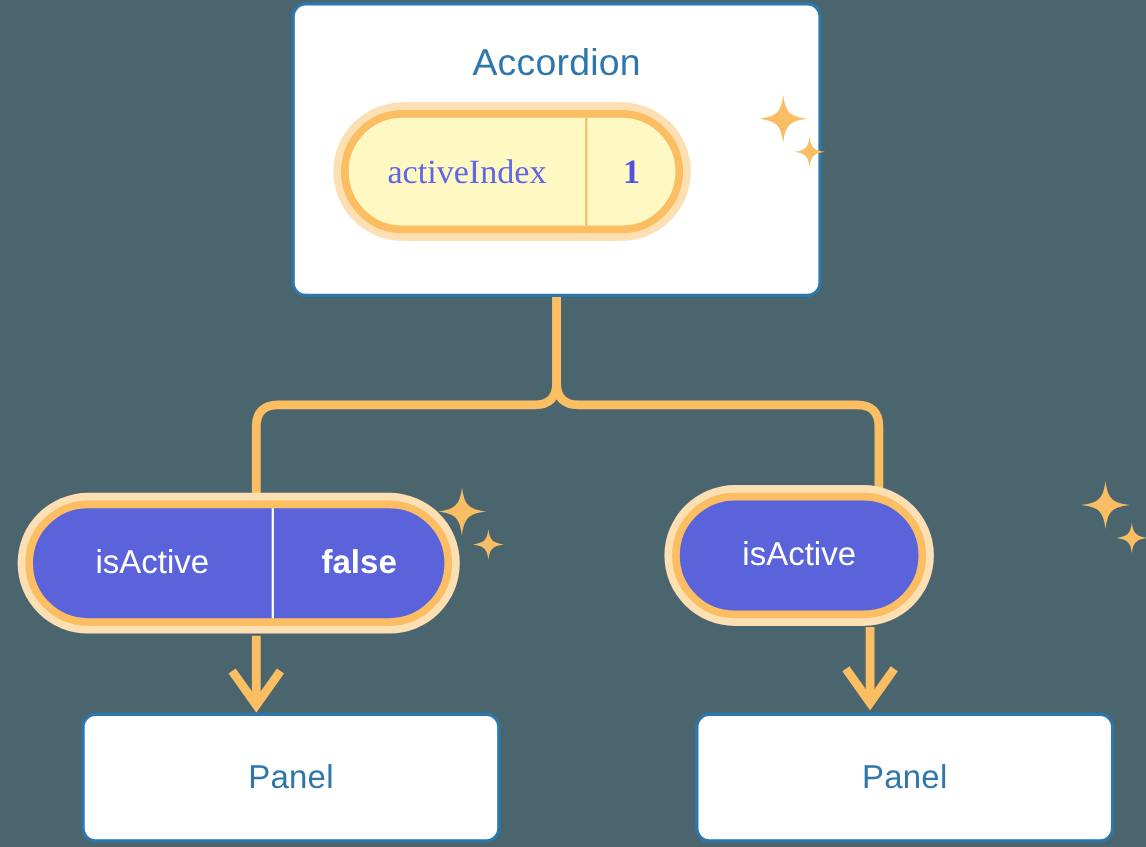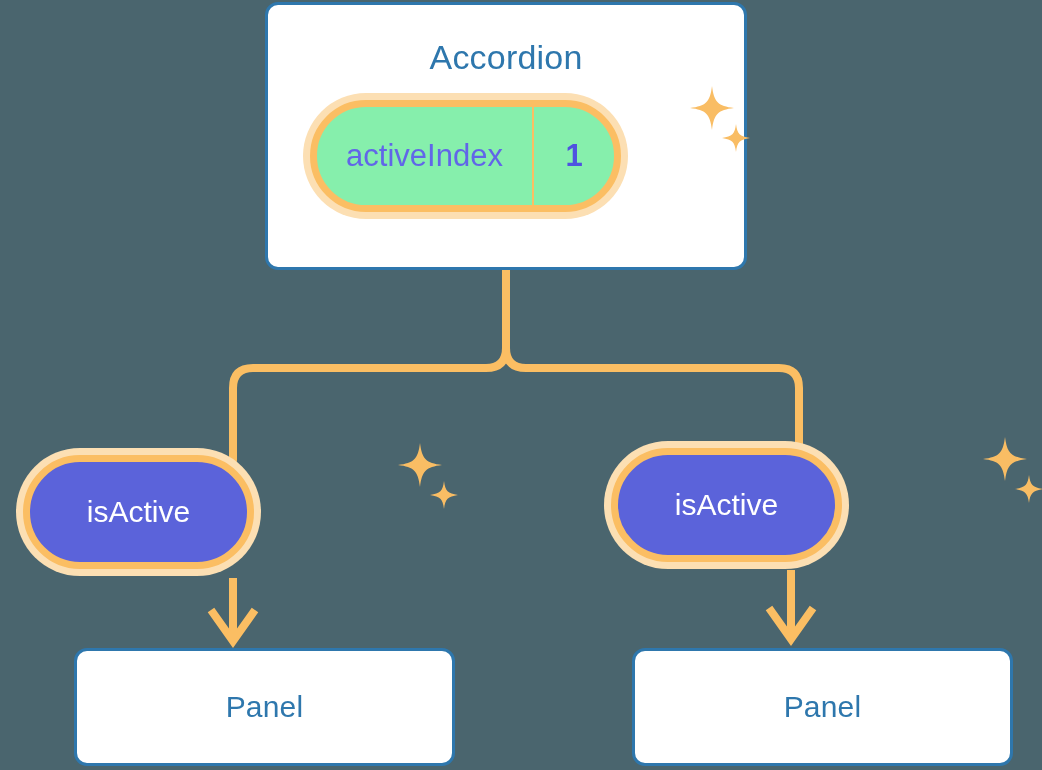--- a/index.html
+++ b/index.html
@@ -82,21 +82,22 @@
   .pill-key, .pill-val {
     display: flex;
     align-items: center;
     justify-content: center;
     box-sizing: border-box;
     white-space: nowrap;
   }
 
   
   .pill-light {
-    background: #86efac;
+    background: #fef9c3;
+    font-family: Liberation Serif, serif;
   }
   .pill-light .pill-key {
     color: #6166e8;
     font-size: 31px;
     padding: 0 22px;
   }
   .pill-light .pill-val {
     color: #4f52e0;
     font-size: 31px;
     font-weight: bold;
@@ -203,20 +204,21 @@
   </div>
 
   <svg class="sparkle" id="sparkle-root" width="62" height="72" viewBox="0 0 62 72" xmlns="http://www.w3.org/2000/svg">
     <path d="M22 0 C24 16 28 20 44 22 C28 24 24 28 22 44 C20 28 16 24 0 22 C16 20 20 16 22 0 Z" fill="#f9bd64"></path>
     <path d="M46 38 C47.3 48 49.7 50.4 60 52 C49.7 53.6 47.3 56 46 66 C44.7 56 42.3 53.6 32 52 C42.3 50.4 44.7 48 46 38 Z" fill="#f9bd64"></path>
   </svg>
 
   <div class="pill-wrap pill-child" id="pill-left">
     <div class="pill pill-solid">
       <div class="pill-key">isActive</div>
+      <div class="pill-val">false</div>
     </div>
   </div>
 
   <svg class="sparkle" id="sparkle-left" width="62" height="72" viewBox="0 0 62 72" xmlns="http://www.w3.org/2000/svg">
     <path d="M22 0 C24 16 28 20 44 22 C28 24 24 28 22 44 C20 28 16 24 0 22 C16 20 20 16 22 0 Z" fill="#f9bd64"></path>
     <path d="M46 38 C47.3 48 49.7 50.4 60 52 C49.7 53.6 47.3 56 46 66 C44.7 56 42.3 53.6 32 52 C42.3 50.4 44.7 48 46 38 Z" fill="#f9bd64"></path>
   </svg>
 
   <div class="pill-wrap pill-child" id="pill-right">
     <div class="pill pill-solid">

